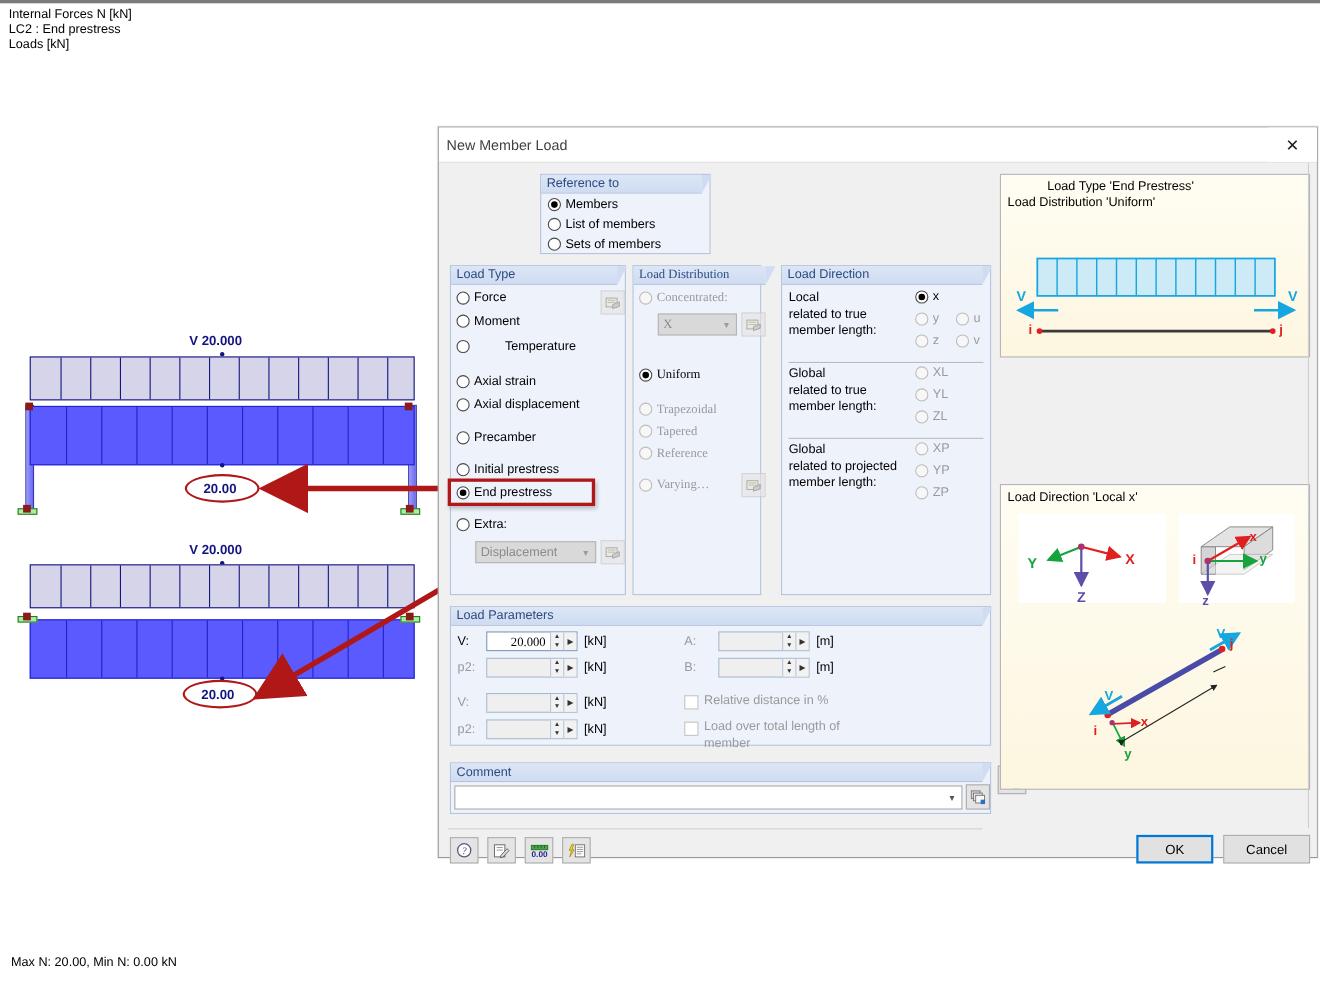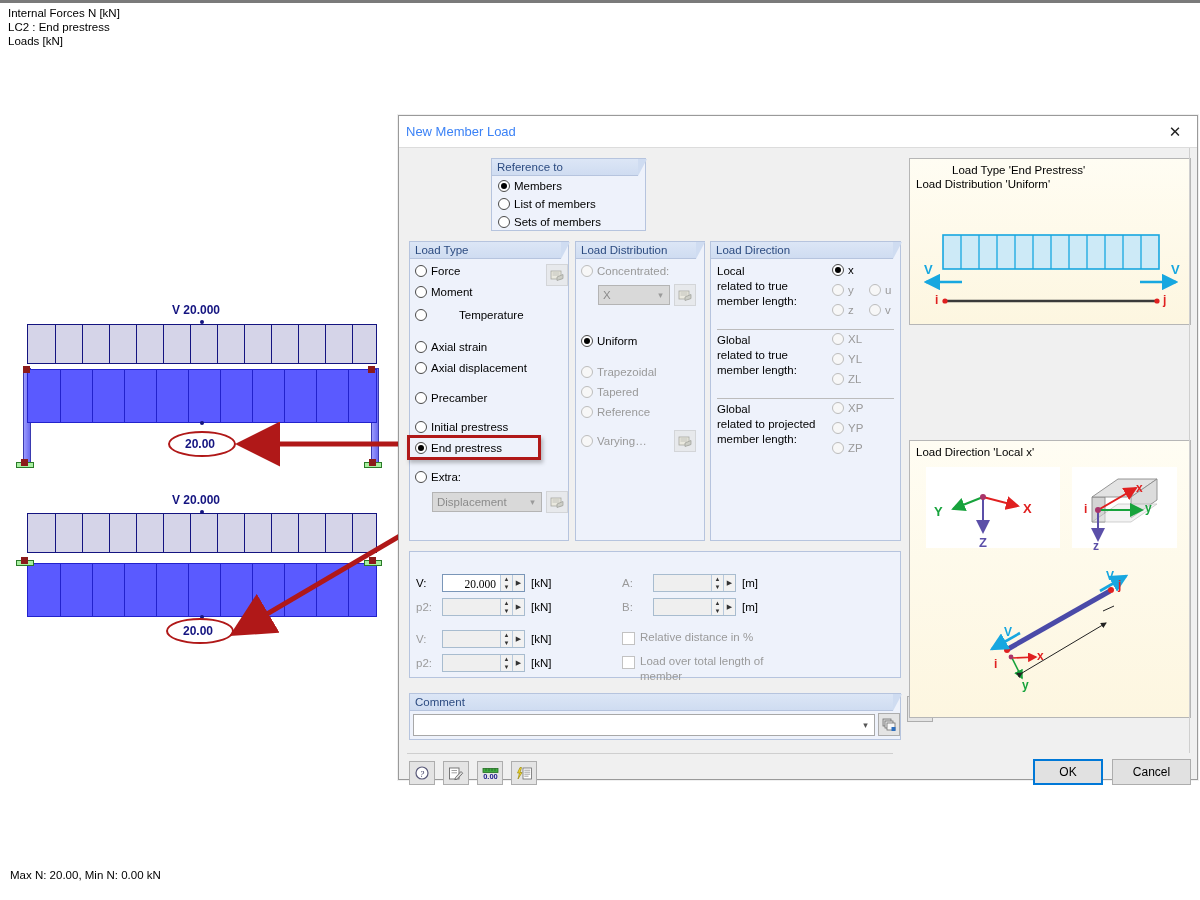--- a/index.html
+++ b/index.html
@@ -30,21 +30,21 @@
   .ellipse { position:absolute; border:2.5px solid #b01818; border-radius:50%; background:transparent; }
   .ell-text { position:absolute; font-size:12px; font-weight:bold; color:#141480; white-space:nowrap; }
 
   
   #dialog {
     position:absolute; left:398px; top:115px; width:800px; height:665px;
     background:#f0f0f0; border:1px solid #9a9a9a;
     box-shadow:0 0 0 1px rgba(0,0,0,.06);
   }
   #titlebar { height:32px; background:#ffffff; border-bottom:1px solid #dcdcdc; position:relative; }
-  #titlebar .tt { position:absolute; left:7px; top:8px; font-size:13px; color:#3b82f6; }
+  #titlebar .tt { position:absolute; left:7px; top:8px; font-size:13px; color:#404040; }
   #close-btn {
     position:absolute; right:0; top:0; width:44px; height:31px;
     display:flex; align-items:center; justify-content:center;
     font-size:15px; color:#222; cursor:pointer; background:#fff;
   }
 
   #dlg-body { position:absolute; left:0; top:32px; right:0; bottom:0; background:#f0f0f0; }
 
   
   .gbox { position:absolute; background:#eef2fb; border:1px solid #b6c4de; }
@@ -330,21 +330,21 @@
           <svg width="15" height="13" viewBox="0 0 15 13">
             <rect x="1" y="2" width="10" height="8" fill="#e9e4cf" stroke="#7a7a6a" stroke-width=".8"></rect>
             <line x1="2.5" y1="4" x2="9.5" y2="4" stroke="#8a8a7a" stroke-width=".7"></line>
             <line x1="2.5" y1="6" x2="9.5" y2="6" stroke="#8a8a7a" stroke-width=".7"></line>
             <path d="M7,8 L13,5.5 L13,9.5 L7,11.5 Z" fill="#b9b9a8" stroke="#6a6a5a" stroke-width=".7"></path>
           </svg>
         </div>
       </div>
     </div>
 
-    <div class="gbox" style="left:176px; top:93px; width:130px; height:300px;">
+    <div class="gbox" style="left:176px; top:93px; width:117px; height:300px;font-family:Liberation Serif, serif;">
       <div class="ghead" style="width:120px;">Load Distribution</div>
       <div class="gbody">
         <div class="radio dis" style="left:5px; top:6px;">
           <span class="rmark"></span>
           <span>Concentrated:</span>
         </div>
         <div class="ddown dis" style="left:22px; top:26px; width:72px;">
           <span class="dv">X</span>
           <span class="darr">▾</span>
         </div>
@@ -455,20 +455,21 @@
           <span>YP</span>
         </div>
         <div class="radio dis" style="left:121px; top:183px;">
           <span class="rmark"></span>
           <span>ZP</span>
         </div>
       </div>
     </div>
 
     <div class="gbox" style="left:10px; top:403px; width:492px; height:127px;">
+      <div class="ghead" style="width:483px;">Load Parameters</div>
       <div class="gbody">
 
         <div class="flbl" style="left:6px; top:8px;">V:</div>
         <div class="spin" style="left:32px; top:5px; width:83px;font-family:Liberation Serif, serif;">
           <span class="sval">20.000</span>
           <span class="sbtns">
               <span>▲</span>
               <span>▼</span>
             </span>
           <span class="sarr">▶</span>

